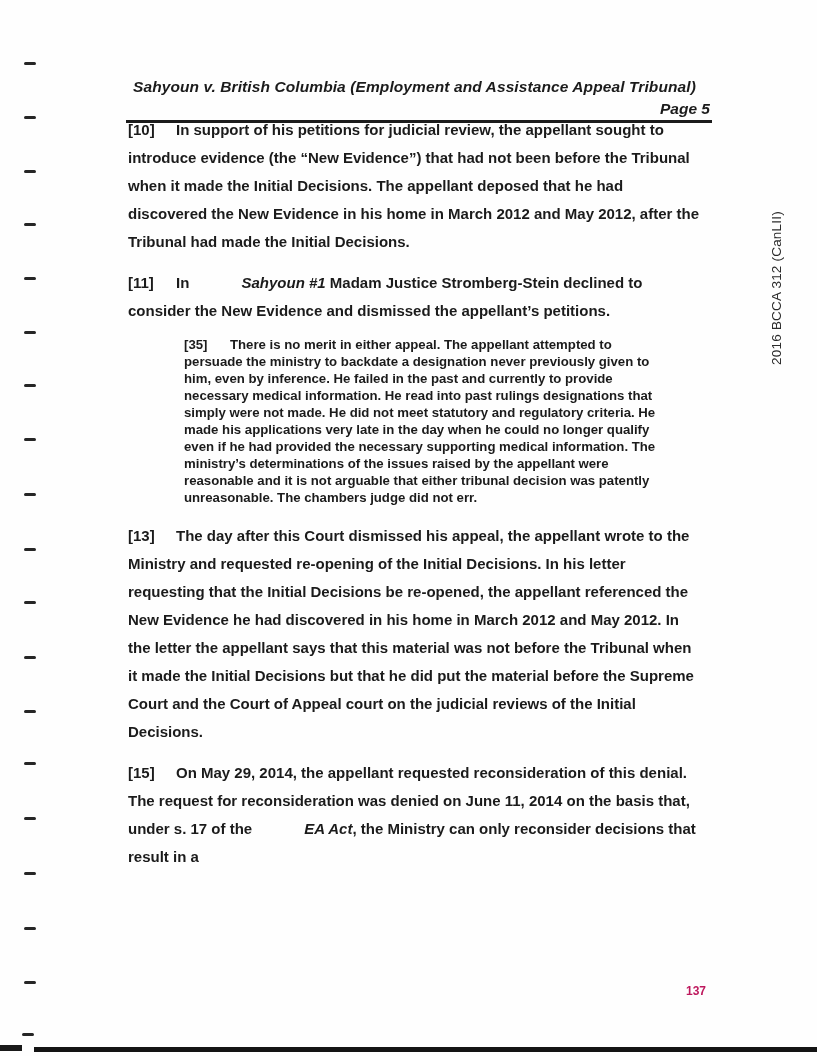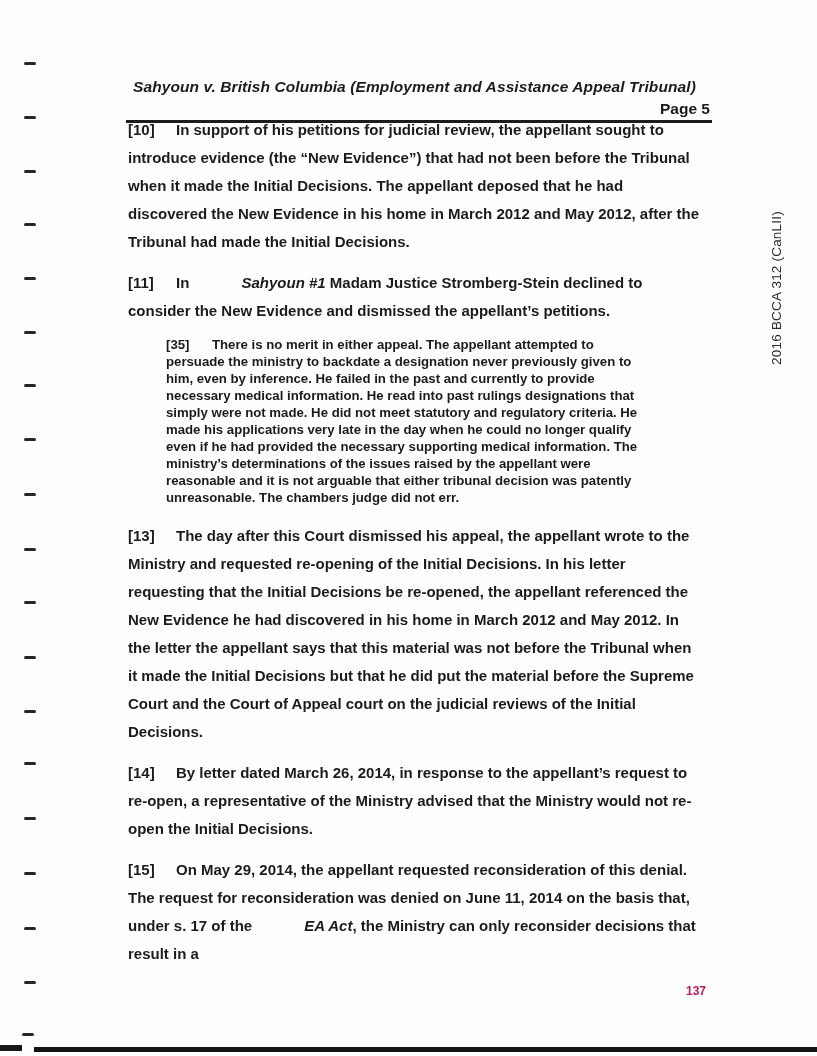--- a/index.html
+++ b/index.html
@@ -17,34 +17,34 @@
     position:absolute;left:126px;top:77px;width:586px;
     border-bottom:3px solid #1c1c1c;
     padding-bottom:1px;
   }
   .case-title{
     font-size:15.5px;font-weight:bold;font-style:italic;
     letter-spacing:.1px;padding-left:7px;line-height:20px;
     white-space:nowrap;
   }
   .page-label{
-    text-align:right;font-size:15.5px;font-weight:bold;
+    text-align:right;font-size:15.5px;font-weight:bold;font-style:italic;
     line-height:20px;margin-top:2px;padding-right:2px;
   }
   
   .content{
     position:absolute;left:128px;top:112px;width:572px;
     font-size:15px;line-height:28px;font-weight:bold;
   }
   .para{margin:0 0 13px 0;}
   .para.first{margin-top:4px;}
   .para.tight{line-height:22px;}
   .pnum{display:inline-block;width:48px;}
   .quote{
-    margin:-2px 0 16px 38px;width:486px;
+    margin:-2px 0 16px 56px;width:486px;
     font-size:13.2px;line-height:17px;
   }
   .quote .pnum{width:46px;}
   .it{font-style:italic;margin-left:48px;}
   
   .citation{
     position:absolute;left:776px;top:288px;
     transform:translate(-50%,-50%) rotate(-90deg);
     white-space:nowrap;
     font-size:13.5px;color:#2b2b2b;letter-spacing:.2px;
@@ -82,21 +82,20 @@
 
     <p class="para first"><span class="pnum">[10]</span><span><span>In support of his petitions for judicial review, the appellant sought to introduce evidence (the “New Evidence”) that had not been before the Tribunal when it made the Initial Decisions. The appellant deposed that he had discovered the New Evidence in his home in March 2012 and May 2012, after the Tribunal had made the Initial Decisions.</span></span></p>
 
     <p class="para"><span class="pnum">[11]</span><span><span>In </span><span class="it">Sahyoun #1</span><span> Madam Justice Stromberg-Stein declined to consider the New Evidence and dismissed the appellant’s petitions.</span></span></p>
 
 
     <p class="para quote"><span class="pnum">[35]</span><span><span>There is no merit in either appeal. The appellant attempted to persuade the ministry to backdate a designation never previously given to him, even by inference. He failed in the past and currently to provide necessary medical information. He read into past rulings designations that simply were not made. He did not meet statutory and regulatory criteria. He made his applications very late in the day when he could no longer qualify even if he had provided the necessary supporting medical information. The ministry’s determinations of the issues raised by the appellant were reasonable and it is not arguable that either tribunal decision was patently unreasonable. The chambers judge did not err.</span></span></p>
 
     <p class="para"><span class="pnum">[13]</span><span><span>The day after this Court dismissed his appeal, the appellant wrote to the Ministry and requested re-opening of the Initial Decisions. In his letter requesting that the Initial Decisions be re-opened, the appellant referenced the New Evidence he had discovered in his home in March 2012 and May 2012. In the letter the appellant says that this material was not before the Tribunal when it made the Initial Decisions but that he did put the material before the Supreme Court and the Court of Appeal court on the judicial reviews of the Initial Decisions.</span></span></p>
 
-    <p class="para"><span class="pnum">[14]</span><span><span>By letter dated March 26, 2014, in response to the appellant’s request to re-open, a representative of the Ministry advised that the Ministry would not re-open the Initial Decisions.</span></span></p>
 
     <p class="para"><span class="pnum">[15]</span><span><span>On May 29, 2014, the appellant requested reconsideration of this denial. The request for reconsideration was denied on June 11, 2014 on the basis that, under s. 17 of the </span><span class="it">EA Act</span><span>, the Ministry can only reconsider decisions that result in a</span></span></p>
 
   </div>
 
   <div class="citation">2016 BCCA 312 (CanLII)</div>
 
   <div class="footer-num">137</div>
 
   <div id="edge-marks">

